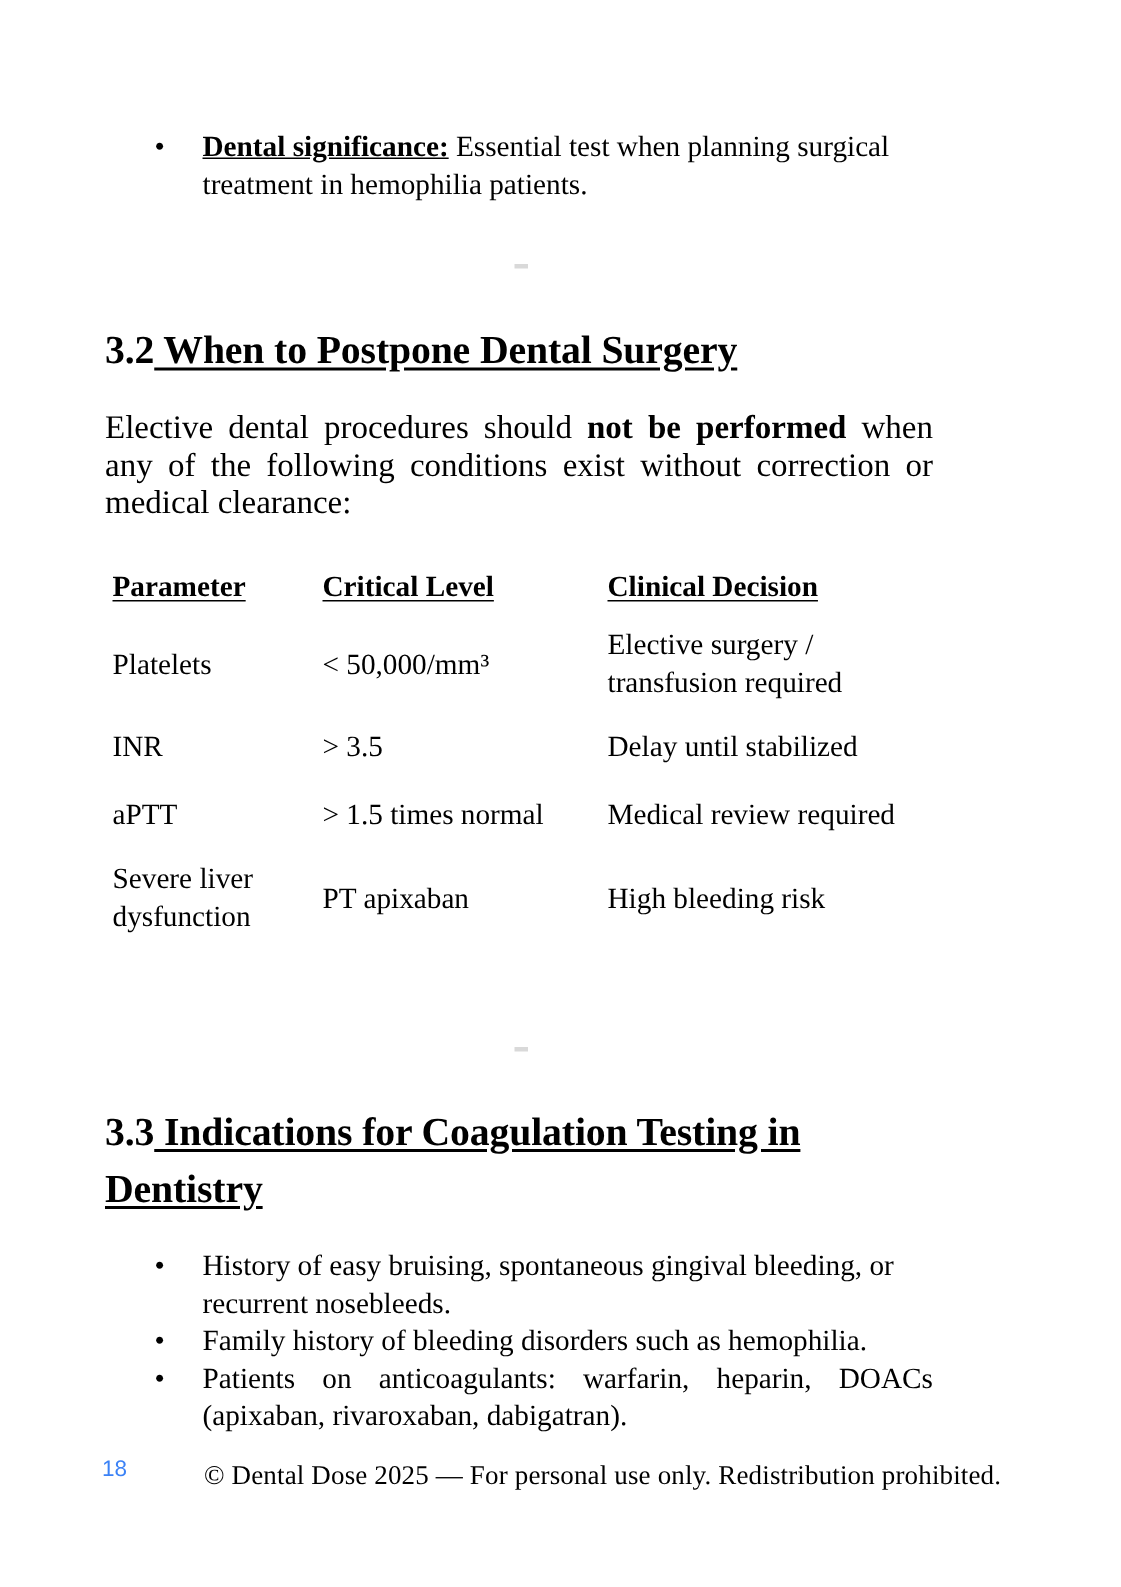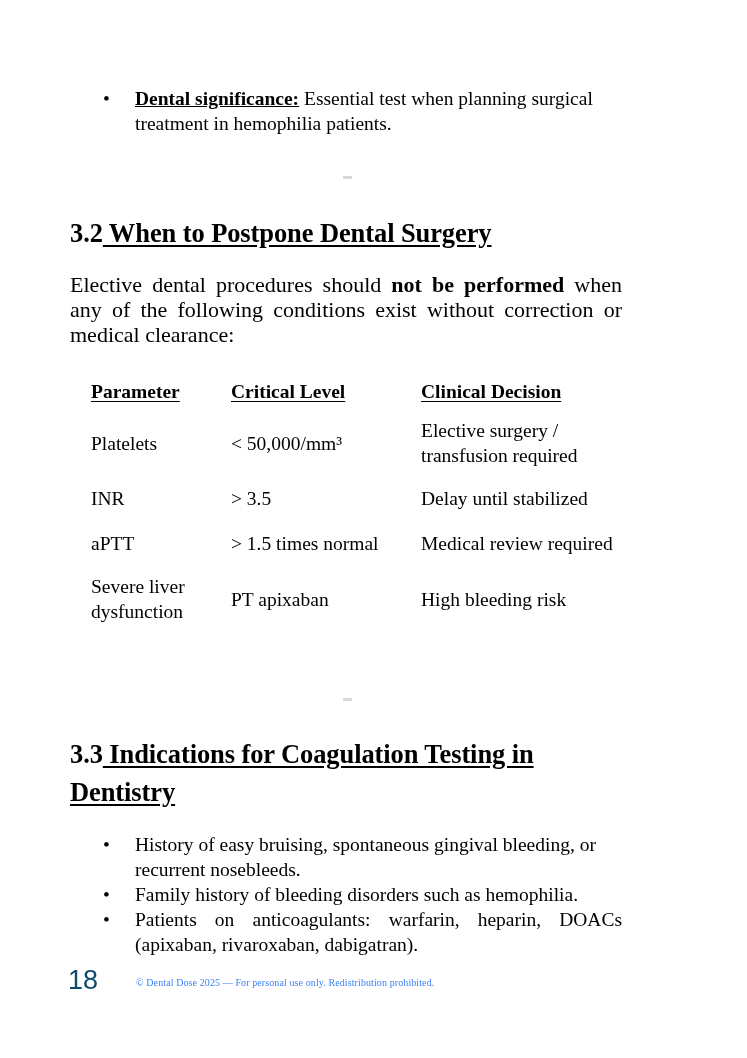--- a/index.html
+++ b/index.html
@@ -127,29 +127,29 @@
     width: 9px;
     height: 3px;
     background: #d9d9d9;
   }
 
   
   .footer-pageno {
     position: absolute;
     left: 68px;
     font-family: "Liberation Sans", "DejaVu Sans", sans-serif;
-    font-size: 27px;
-    color: #0c4a6e;
+    font-size: 15px;
+    color: #3b82f6;
     line-height: 24px;
   }
   .footer-note {
     position: absolute;
     left: 136px;
-    font-size: 10px;
-    color: #3b82f6;
+    font-size: 18px;
+    color: #000000;
     line-height: 20px;
     letter-spacing: 0.1px;
   }
 </style>
 </head>
 <body>
 
 <div class="page">
 
   <ul class="bullet-list" style="top: 86px;">
@@ -161,21 +161,21 @@
   <div class="artifact" style="left: 343px; top: 176px;"></div>
 
   <div class="heading" style="top: 214px;">
     <span class="num">3.2</span><span class="htext"> When to Postpone Dental Surgery</span>
   </div>
 
   <div class="para" style="top: 272px;">
     <span>Elective dental procedures should </span><span class="strong">not be performed</span><span> when any of the following conditions exist without correction or medical clearance:</span>
   </div>
 
-  <table class="table" style="top: 380px; margin-left: 16px;">
+  <table class="table" style="top: 380px;">
     <thead>
       <tr>
         <th class="col-param">Parameter</th>
         <th class="col-level">Critical Level</th>
         <th class="col-dec">Clinical Decision</th>
       </tr>
     </thead>
     <tbody>
       <tr class="row-tall">
         <td class="col-param">Platelets</td>

